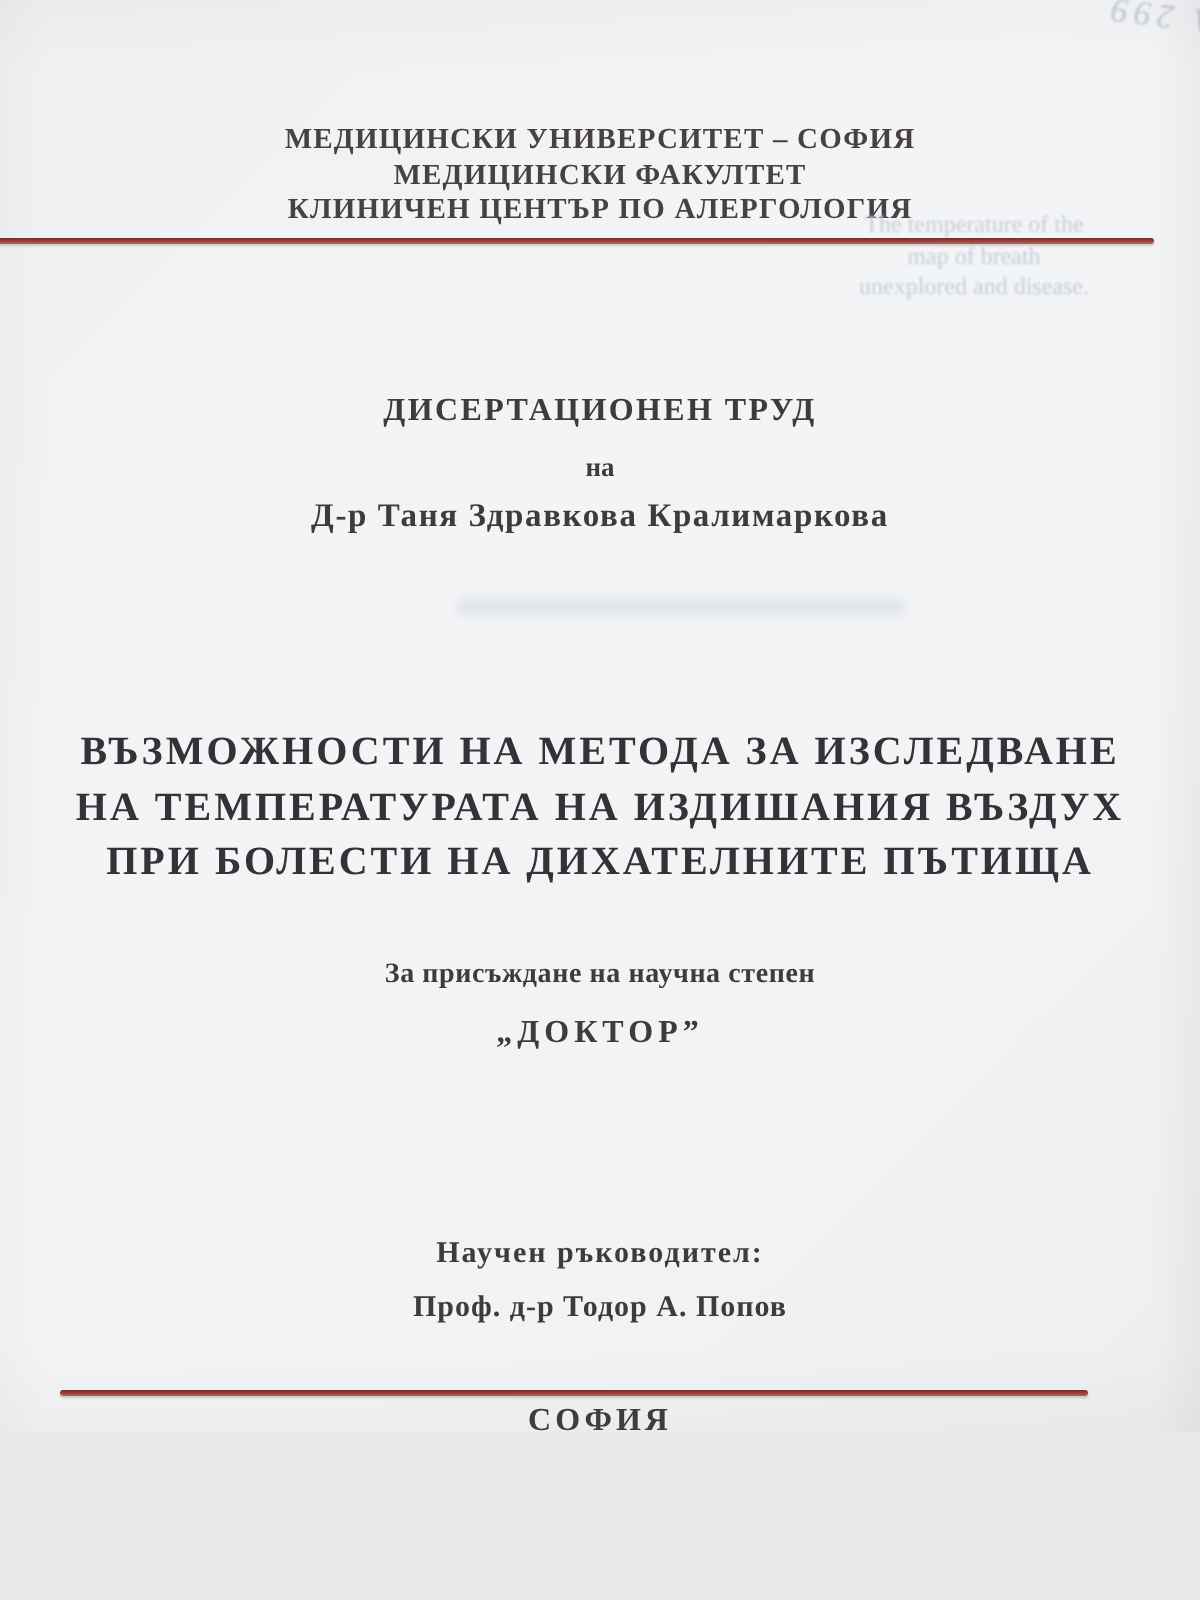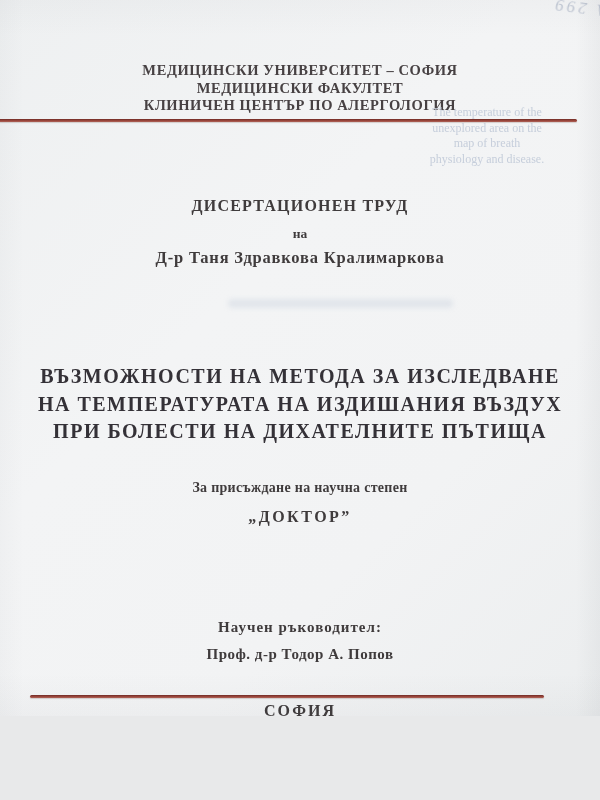--- a/index.html
+++ b/index.html
@@ -82,23 +82,22 @@
   <div class="center header">
     <div>МЕДИЦИНСКИ УНИВЕРСИТЕТ – СОФИЯ</div>
     <div>МЕДИЦИНСКИ ФАКУЛТЕТ</div>
     <div>КЛИНИЧЕН ЦЕНТЪР ПО АЛЕРГОЛОГИЯ</div>
   </div>
 
   <div class="rule rule-top"></div>
 
   <div class="quote">
     <div>The temperature of the</div>
-    <div>unexplored area on the</div>
     <div>map of breath</div>
-    <div>physiology and disease.</div>
+    <div>unexplored and disease.</div>
   </div>
 
   <div class="center ink worktype">ДИСЕРТАЦИОНЕН ТРУД</div>
   <div class="center ink prep">на</div>
   <div class="center ink author">Д-р Таня Здравкова Кралимаркова</div>
 
   <div class="smudge"></div>
 
   <div class="center title">
     <div>ВЪЗМОЖНОСТИ НА МЕТОДА ЗА ИЗСЛЕДВАНЕ</div>

